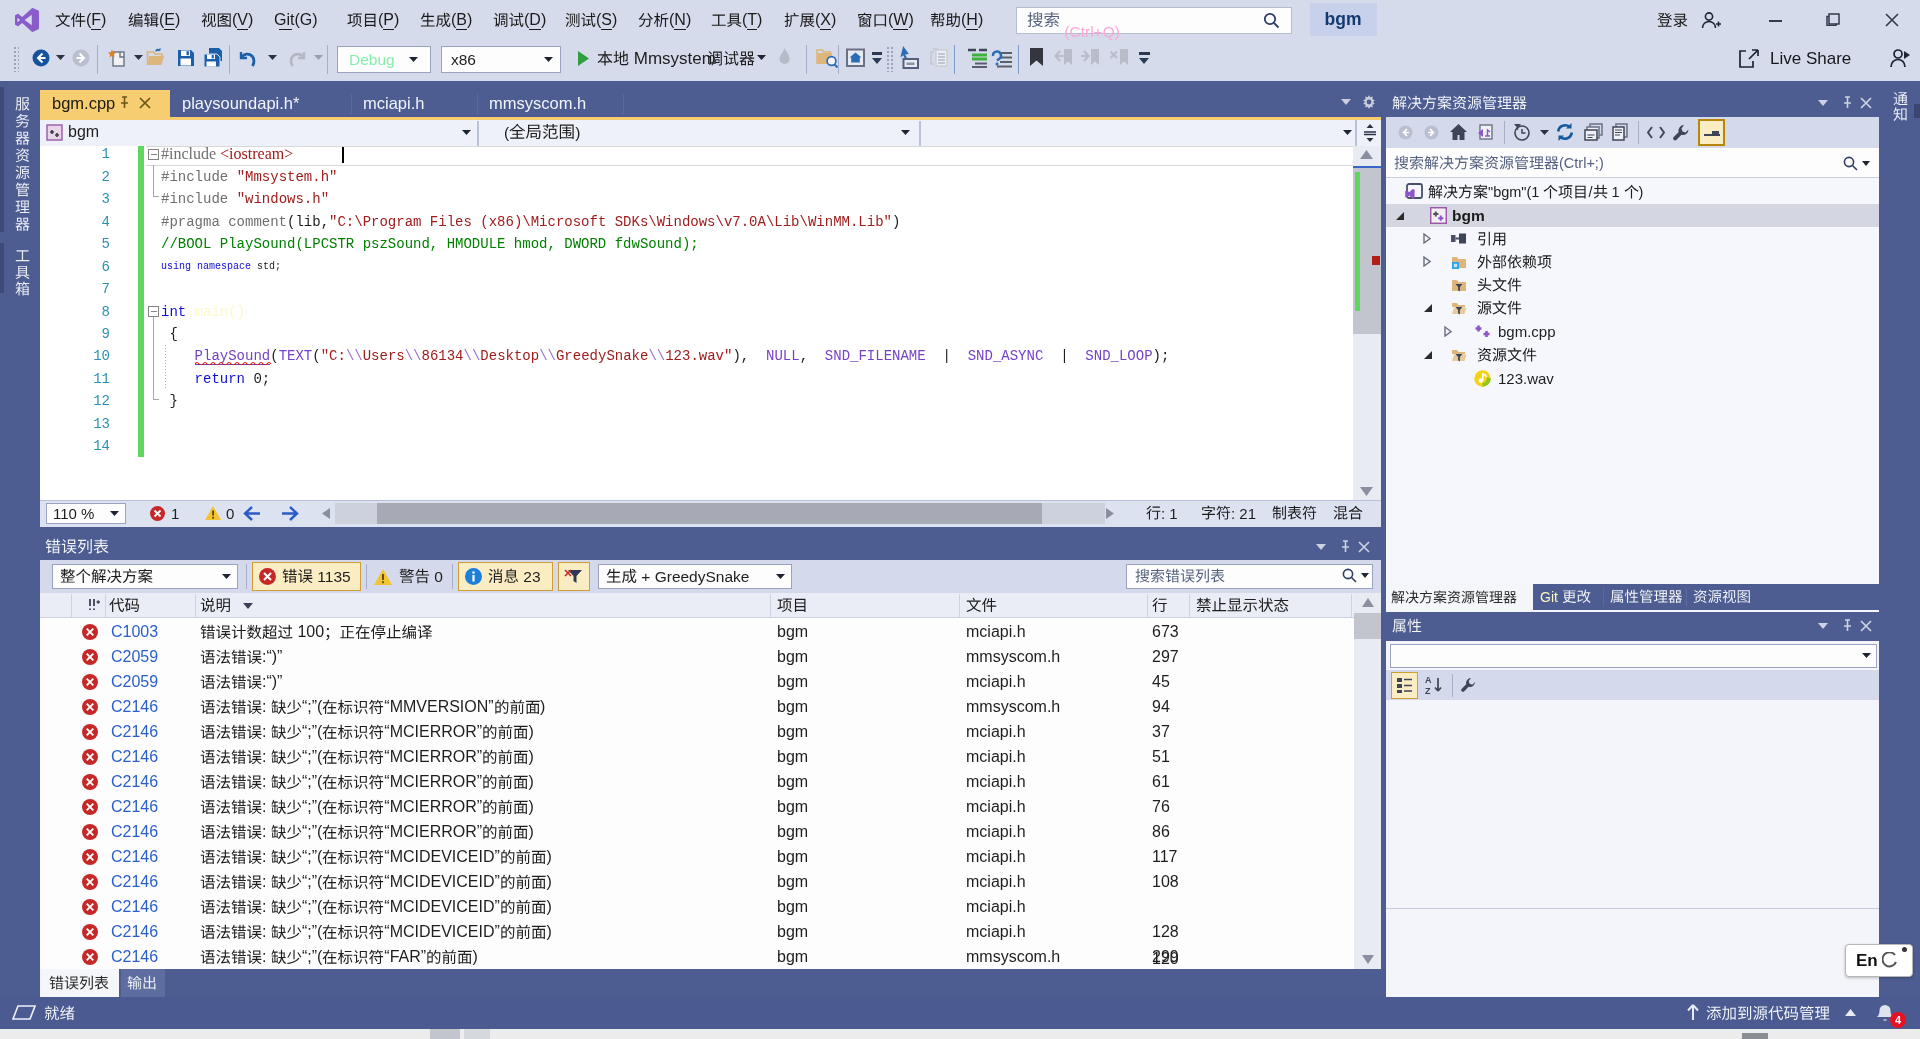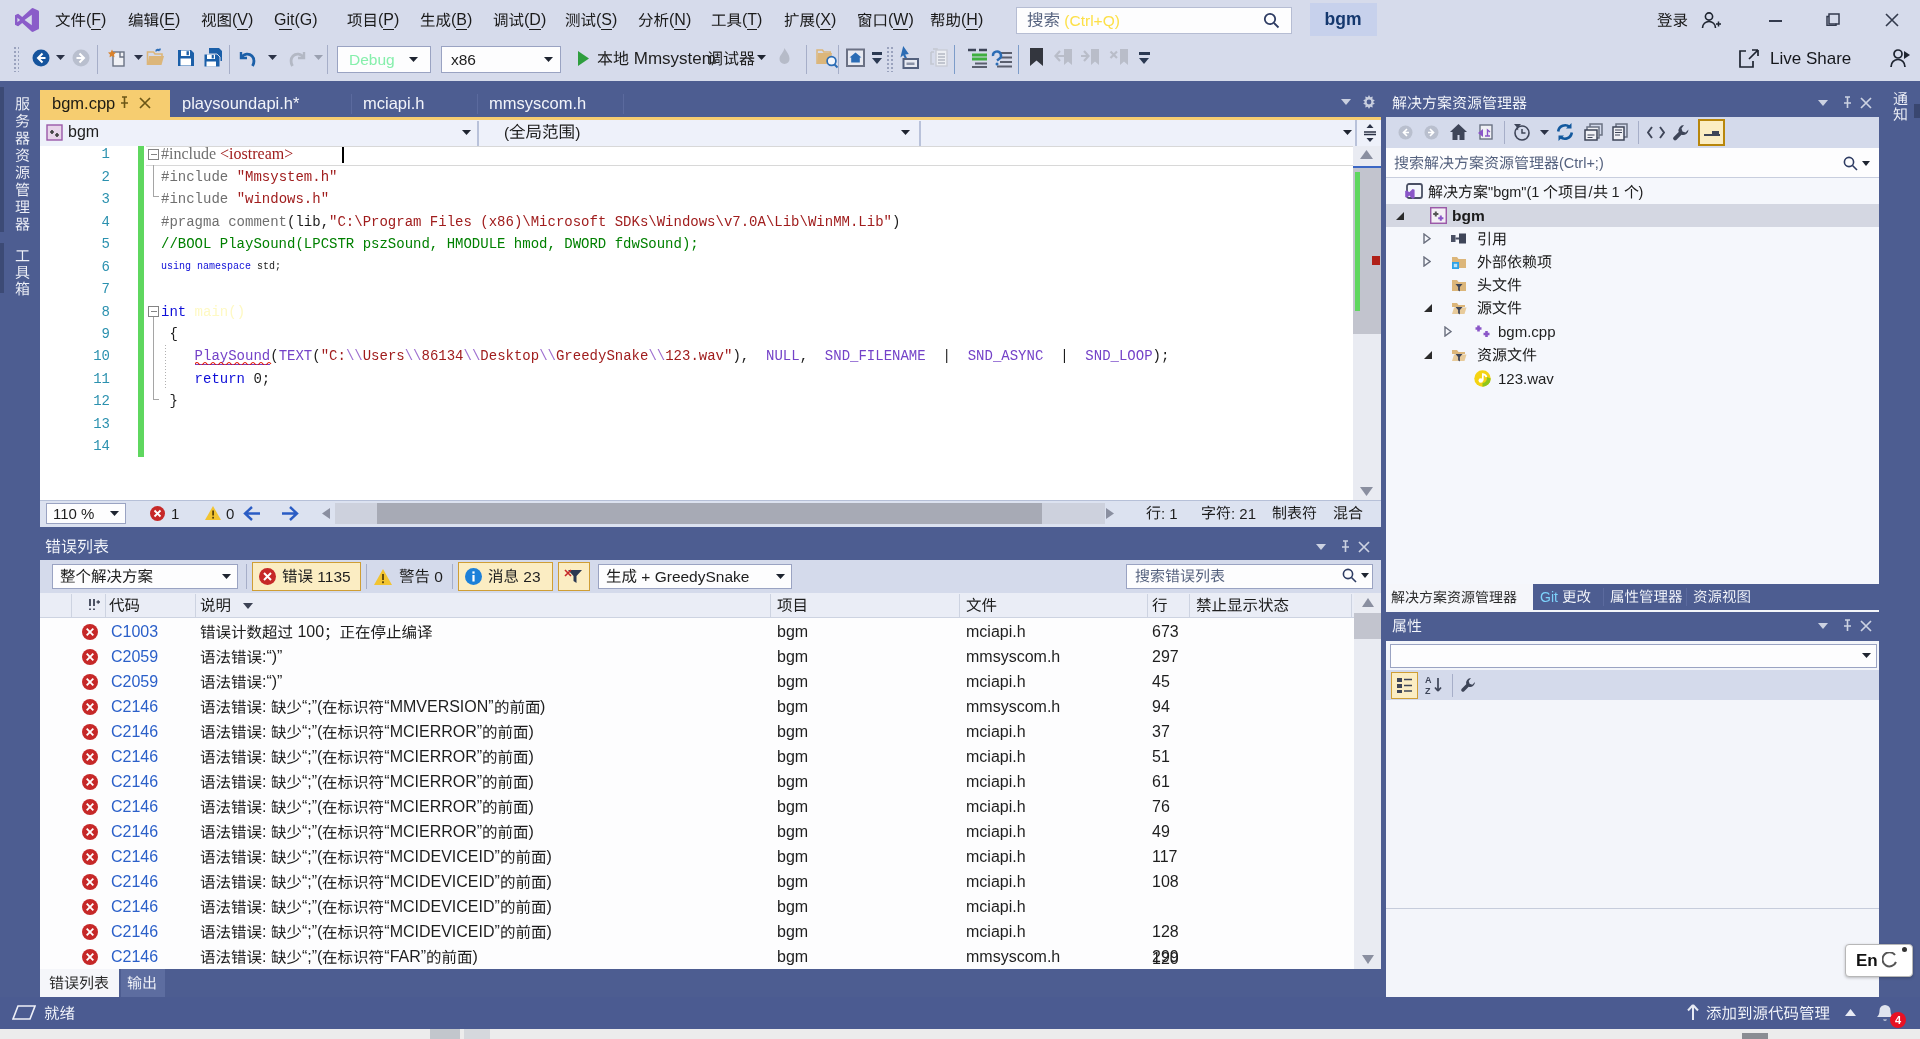--- a/index.html
+++ b/index.html
@@ -113,21 +113,21 @@
 <div class="a" style="left:820.32825px;top:29px;width:10.672000000000025px;height:1px;background:#1b1b1b;"></div>
 <div class="a" style="left:893.32825px;top:29px;width:15.101499999999987px;height:1px;background:#1b1b1b;"></div>
 <div class="a" style="left:966.32825px;top:29px;width:11.554750000000013px;height:1px;background:#1b1b1b;"></div>
 <div class="a" style="left:1016px;top:7px;width:276px;height:27px;background:#fdfdfe;border:1px solid #b6bdd3;"></div>
 <svg class="a" style="left:1027.0px;top:9.1px" width="35" height="21" viewBox="0 0 35 21">
     <g fill="#54617e" transform="translate(0,16.8) scale(0.01650,-0.01650)">
       <use href="#u641c" x="0"></use>
       <use href="#u7d22" x="1000"></use>
     </g>
   </svg>
-<span class="a" style="left:1060.0px;top:13px;font:400 15.5px/15.5px 'Liberation Sans',sans-serif;color:#fde047;white-space:pre"> (Ctrl+Q)</span>
+<span class="a" style="left:1060.0px;top:24px;font:400 15.5px/15.5px 'Liberation Sans',sans-serif;color:#f9a8d4;white-space:pre"> (Ctrl+Q)</span>
 <svg class="a" style="left:1263px;top:12px" width="17" height="17" viewBox="0 0 17 17">
     <circle cx="7" cy="7" r="5.2" fill="none" stroke="#2e3c63" stroke-width="1.8"></circle>
     <path d="M11 11 L15.5 15.5" stroke="#2e3c63" stroke-width="1.8"></path>
   </svg>
 <div class="a" style="left:1310px;top:3px;width:67px;height:33px;background:#c7d1ec;"></div>
 <span class="a" style="left:1324.5px;top:10.5px;font:700 17.5px/17.5px 'Liberation Sans',sans-serif;color:#15386e;white-space:pre">bgm</span>
 <svg class="a" style="left:1657.0px;top:9.8px" width="33" height="20" viewBox="0 0 33 20">
     <g fill="#1b1b1b" transform="translate(0,15.8) scale(0.01550,-0.01550)">
       <use href="#u767b" x="0"></use>
       <use href="#u5f55" x="1000"></use>
@@ -976,21 +976,21 @@
 <svg class="a" style="left:482.1px;top:821.5px" width="48" height="20" viewBox="0 0 48 20">
     <g fill="#1e1e1e" transform="translate(0,15.8) scale(0.01550,-0.01550)">
       <use href="#u7684" x="0"></use>
       <use href="#u524d" x="1000"></use>
       <use href="#u9762" x="2000"></use>
     </g>
   </svg>
 <span class="a" style="left:528.6px;top:823.7px;font:400 16px/16px 'Liberation Sans',sans-serif;color:#1e1e1e;white-space:pre">)</span>
 <span class="a" style="left:777.0px;top:823.7px;font:400 16px/16px 'Liberation Sans',sans-serif;color:#1e1e1e;white-space:pre">bgm</span>
 <span class="a" style="left:966.0px;top:823.7px;font:400 16px/16px 'Liberation Sans',sans-serif;color:#1e1e1e;white-space:pre">mciapi.h</span>
-<span class="a" style="left:1152.0px;top:823.7px;font:400 16px/16px 'Liberation Sans',sans-serif;color:#1e1e1e;white-space:pre">49</span>
+<span class="a" style="left:1152.0px;top:823.7px;font:400 16px/16px 'Liberation Sans',sans-serif;color:#1e1e1e;white-space:pre">86</span>
 <svg class="a" style="left:82px;top:848.5px" width="16" height="16" viewBox="0 0 16 16">
     <circle cx="8" cy="8" r="8" fill="#c62828"></circle>
     <path d="M4.7 4.7 L11.3 11.3 M11.3 4.7 L4.7 11.3" stroke="#fff" stroke-width="1.9"></path>
   </svg>
 <span class="a" style="left:111.0px;top:848.7px;font:400 16px/16px 'Liberation Sans',sans-serif;color:#2a5fc9;white-space:pre">C2146</span>
 <svg class="a" style="left:200.0px;top:846.5px" width="64" height="20" viewBox="0 0 64 20">
     <g fill="#1e1e1e" transform="translate(0,15.8) scale(0.01550,-0.01550)">
       <use href="#u8bed" x="0"></use>
       <use href="#u6cd5" x="1000"></use>
       <use href="#u9519" x="2000"></use>
@@ -1488,21 +1488,21 @@
       <use href="#u51b3" x="1000"></use>
       <use href="#u65b9" x="2000"></use>
       <use href="#u6848" x="3000"></use>
       <use href="#u8d44" x="4000"></use>
       <use href="#u6e90" x="5000"></use>
       <use href="#u7ba1" x="6000"></use>
       <use href="#u7406" x="7000"></use>
       <use href="#u5668" x="8000"></use>
     </g>
   </svg>
-<span class="a" style="left:1540.0px;top:590.4px;font:400 14px/14px 'Liberation Sans',sans-serif;color:#7dd3fc;white-space:pre">Git </span>
+<span class="a" style="left:1540.0px;top:590.4px;font:400 14px/14px 'Liberation Sans',sans-serif;color:#fef9c3;white-space:pre">Git </span>
 <svg class="a" style="left:1561.8px;top:587.4px" width="31" height="19" viewBox="0 0 31 19">
     <g fill="#f4f6fb" transform="translate(0,14.8) scale(0.01450,-0.01450)">
       <use href="#u66f4" x="0"></use>
       <use href="#u6539" x="1000"></use>
     </g>
   </svg>
 <div class="a" style="left:1603px;top:588px;width:1px;height:18px;background:#5b6a9e;"></div>
 <svg class="a" style="left:1610.0px;top:587.4px" width="74" height="19" viewBox="0 0 74 19">
     <g fill="#f4f6fb" transform="translate(0,14.8) scale(0.01450,-0.01450)">
       <use href="#u5c5e" x="0"></use>

